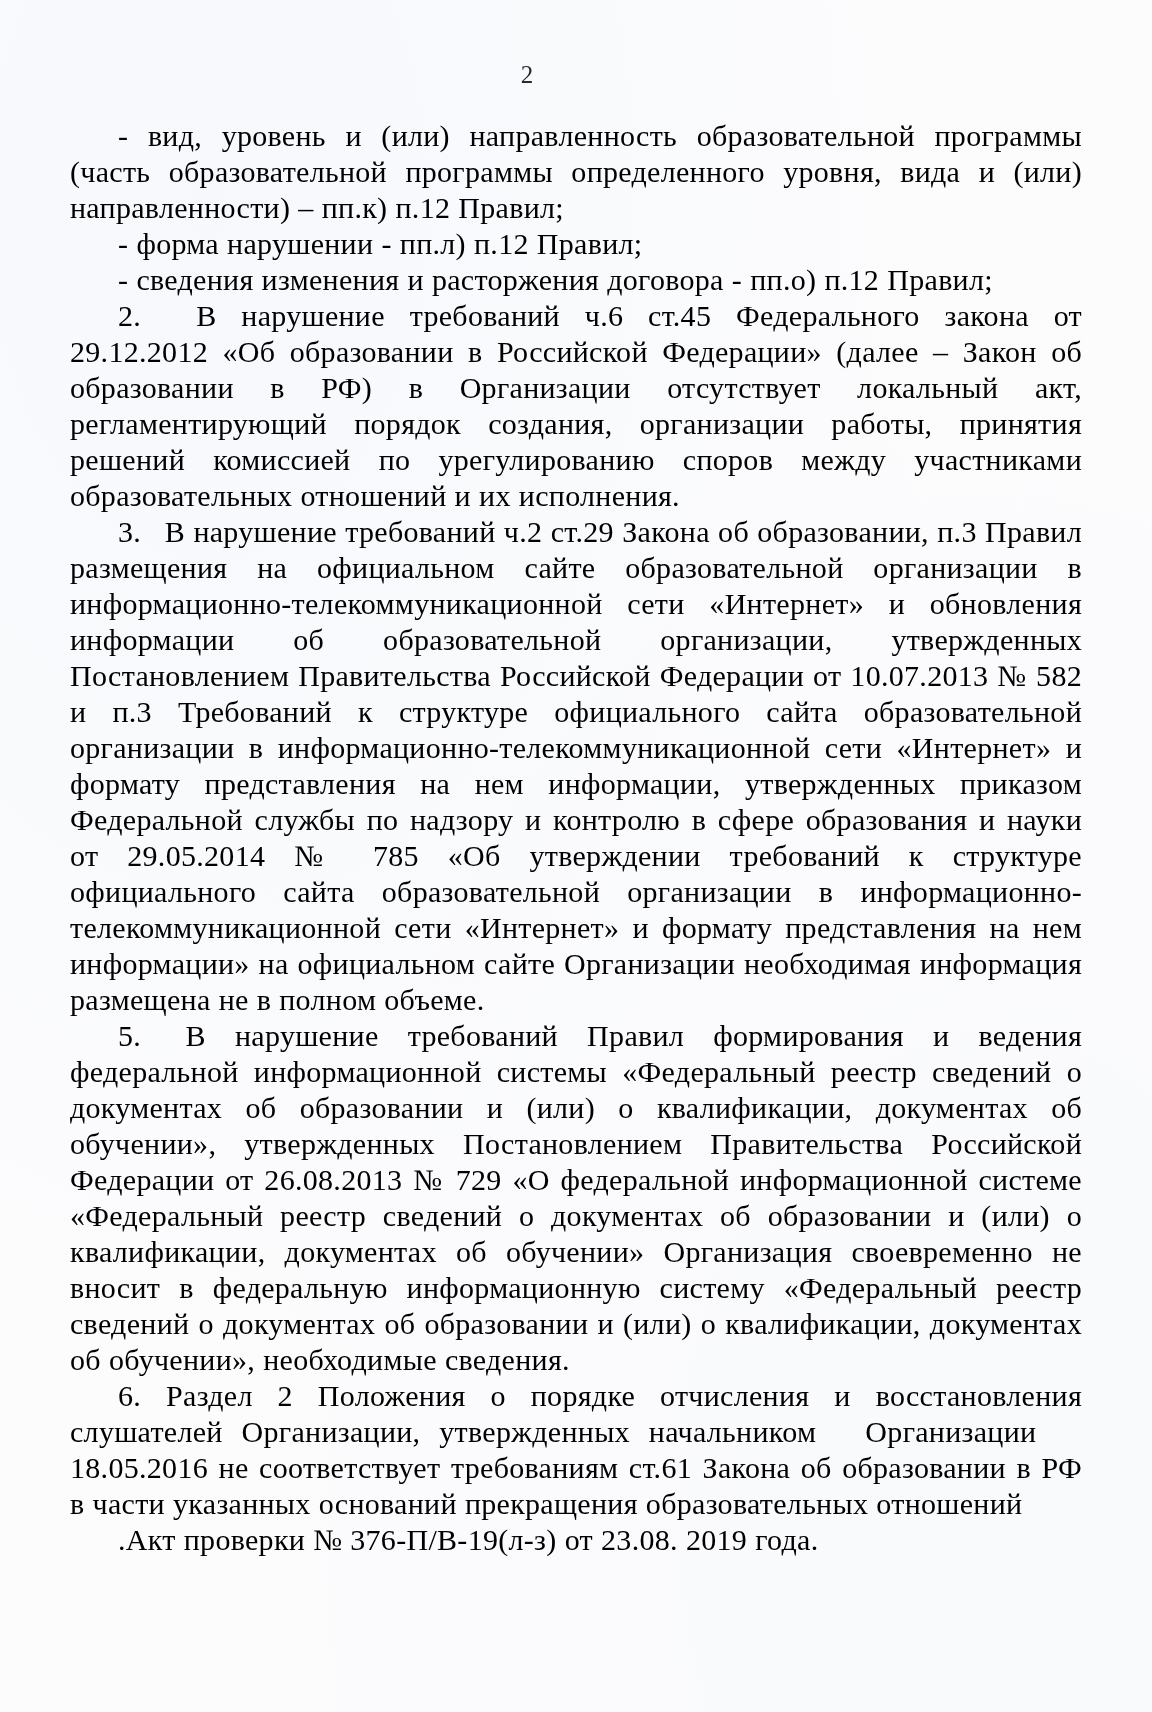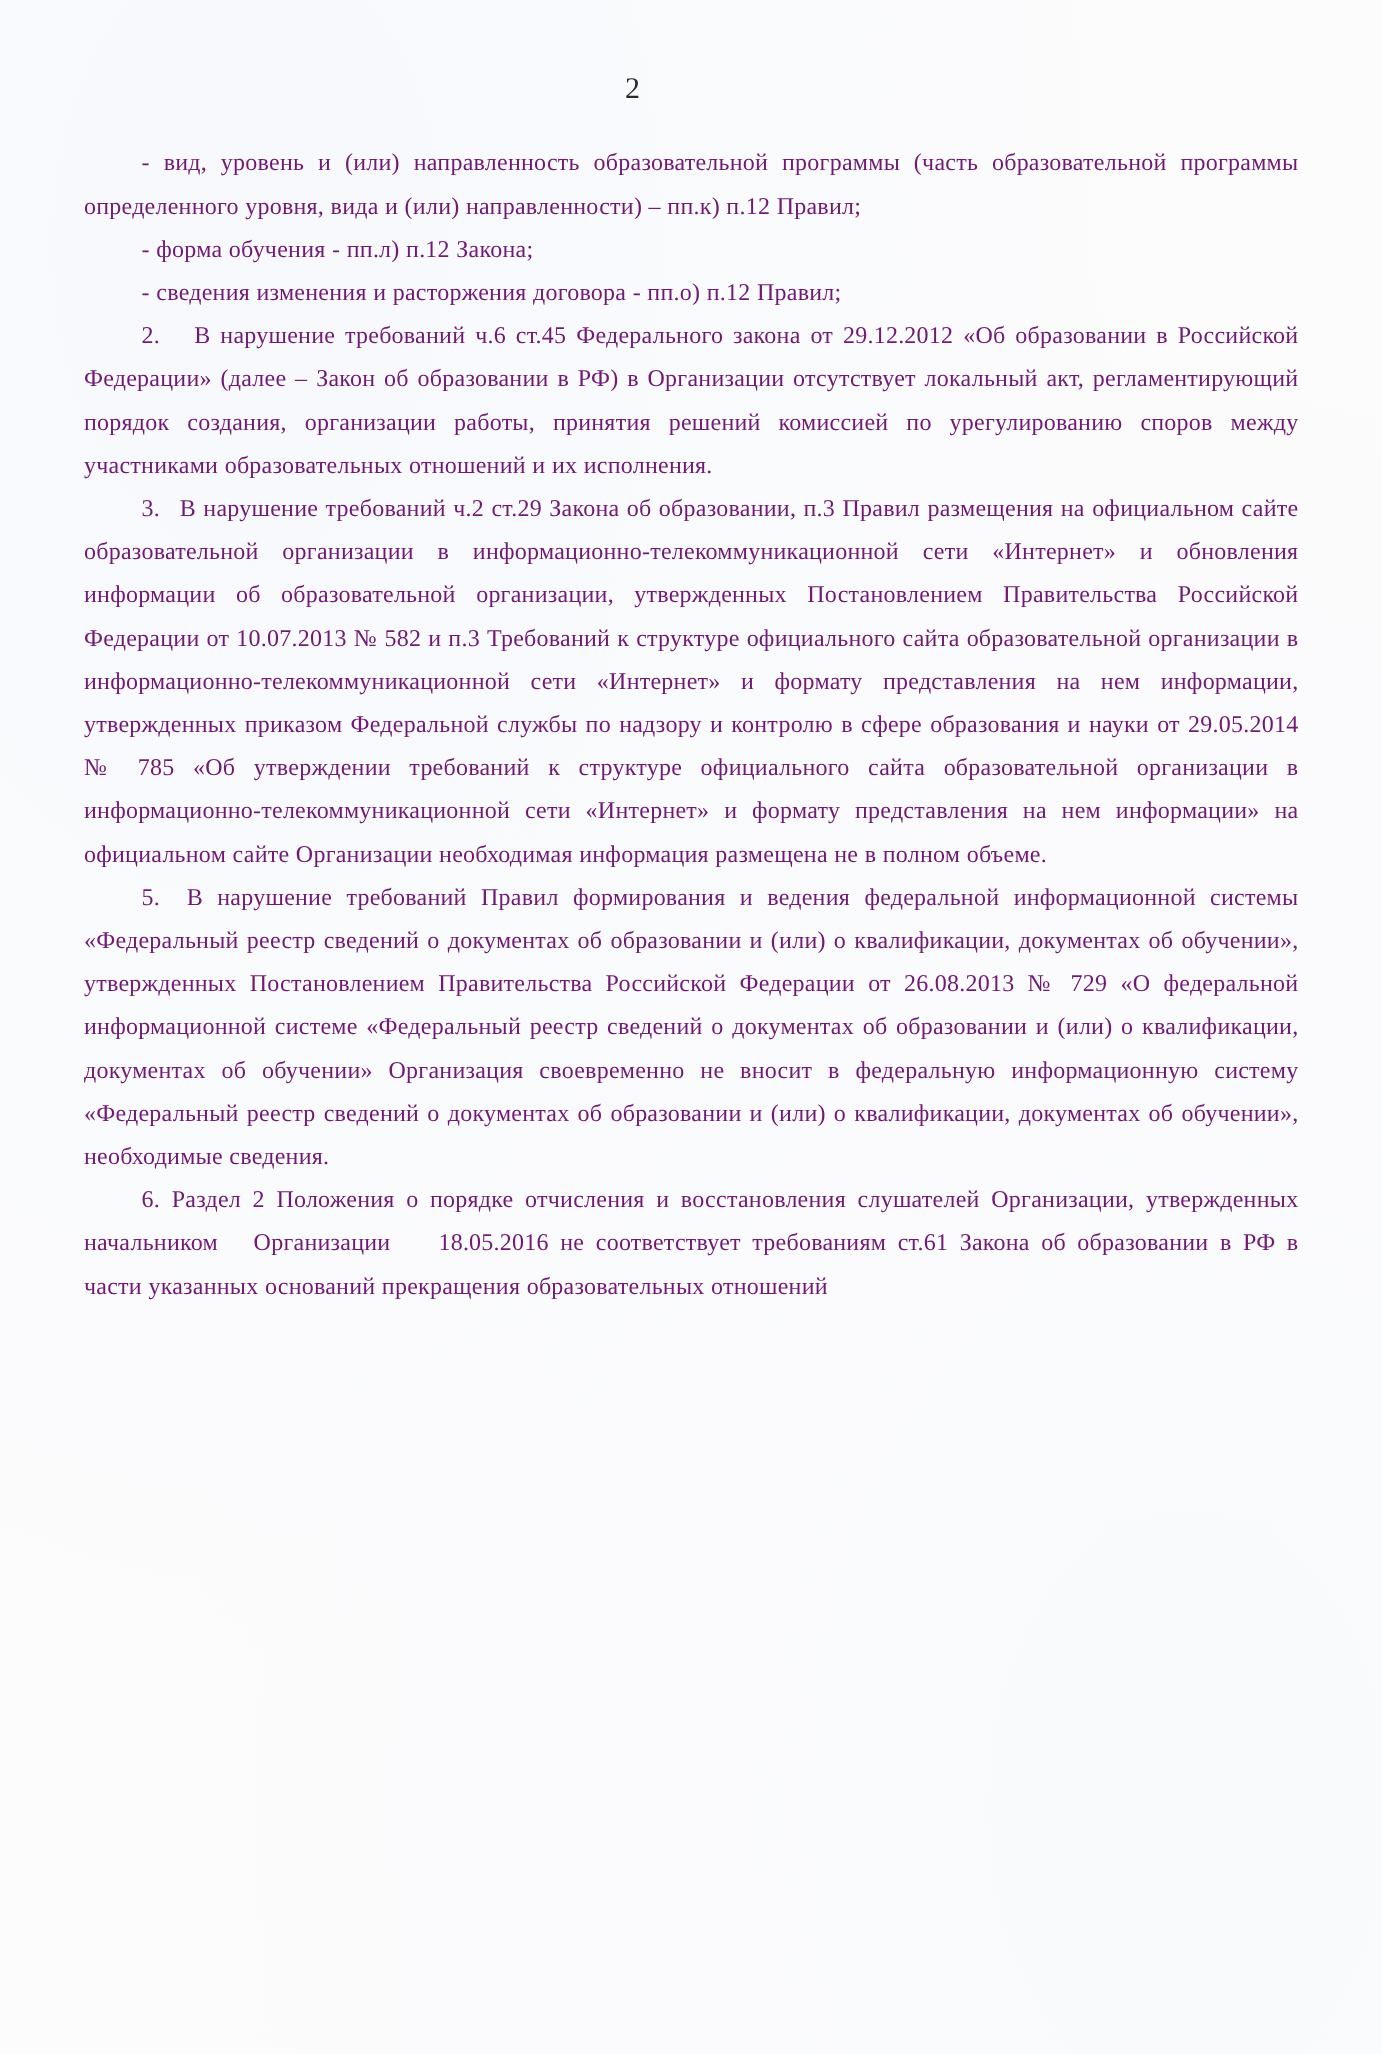--- a/index.html
+++ b/index.html
@@ -43,26 +43,26 @@
     color: #2a2a2e;
   }
   .body-text {
     position: absolute;
     top: 118px;
     left: 70px;
     width: 1012px;
   }
   p.para {
     margin: 0;
-    font-size: 20px;
+    font-size: 30px;
     line-height: 36px;
     text-align: justify;
     text-justify: inter-word;
     text-indent: 48px;
-    color: #701a75;
+    color: #000000;
     letter-spacing: 0.01em;
     word-spacing: 0.01em;
     -webkit-font-smoothing: antialiased;
   }
   
   p.para::after {
     content: "";
     display: inline-block;
     width: 100%;
   }
@@ -75,29 +75,30 @@
 
 <div class="page">
   <div class="content">
 
     <div class="page-number">2</div>
 
     <div class="body-text">
 
       <p class="para no-stretch">- вид, уровень и (или) направленность образовательной программы (часть образовательной программы определенного уровня, вида и (или) направленности) – пп.к) п.12 Правил;</p>
 
-      <p class="para no-stretch">- форма обучения - пп.л) п.12 Закона;</p>
+      <p class="para no-stretch">- форма нарушении - пп.л) п.12 Правил;</p>
 
       <p class="para no-stretch">- сведения изменения и расторжения договора - пп.о) п.12 Правил;</p>
 
       <p class="para no-stretch">2.  В нарушение требований ч.6 ст.45 Федерального закона от 29.12.2012 «Об образовании в Российской Федерации» (далее – Закон об образовании в РФ) в Организации отсутствует локальный акт, регламентирующий порядок создания, организации работы, принятия решений комиссией по урегулированию споров между участниками образовательных отношений и их исполнения.</p>
 
       <p class="para no-stretch">3.  В нарушение требований ч.2 ст.29 Закона об образовании, п.3 Правил размещения на официальном сайте образовательной организации в информационно-телекоммуникационной сети «Интернет» и обновления информации об образовательной организации, утвержденных Постановлением Правительства Российской Федерации от 10.07.2013 № 582 и п.3 Требований к структуре официального сайта образовательной организации в информационно-телекоммуникационной сети «Интернет» и формату представления на нем информации, утвержденных приказом Федеральной службы по надзору и контролю в сфере образования и науки от 29.05.2014 № 785 «Об утверждении требований к структуре официального сайта образовательной организации в информационно-телекоммуникационной сети «Интернет» и формату представления на нем информации» на официальном сайте Организации необходимая информация размещена не в полном объеме.</p>
 
 
       <p class="para no-stretch">5.  В нарушение требований Правил формирования и ведения федеральной информационной системы «Федеральный реестр сведений о документах об образовании и (или) о квалификации, документах об обучении», утвержденных Постановлением Правительства Российской Федерации от 26.08.2013 № 729 «О федеральной информационной системе «Федеральный реестр сведений о документах об образовании и (или) о квалификации, документах об обучении» Организация своевременно не вносит в федеральную информационную систему «Федеральный реестр сведений о документах об образовании и (или) о квалификации, документах об обучении», необходимые сведения.</p>
 
       <p class="para no-stretch">6. Раздел 2 Положения о порядке отчисления и восстановления слушателей Организации, утвержденных начальником  Организации   18.05.2016 не соответствует требованиям ст.61 Закона об образовании в РФ в части указанных оснований прекращения образовательных отношений</p>
 
+      <p class="para no-stretch">.Акт проверки № 376-П/В-19(л-з) от 23.08. 2019 года.</p>
 
     </div>
   </div>
 </div>
 
 </body></html>

